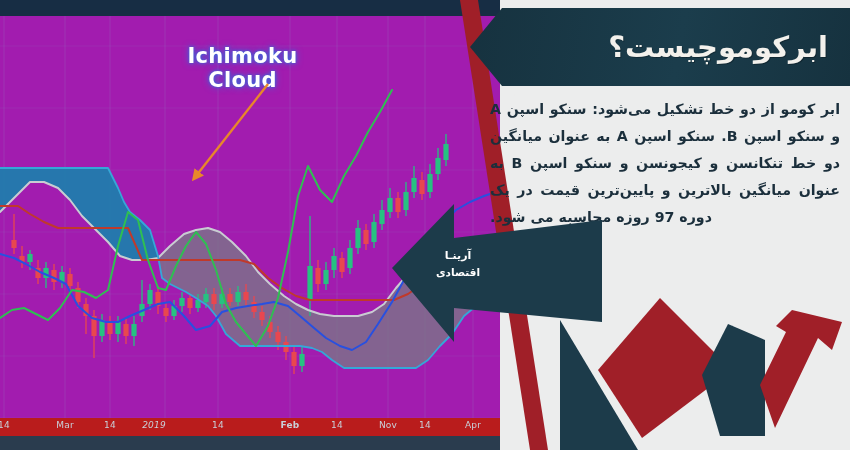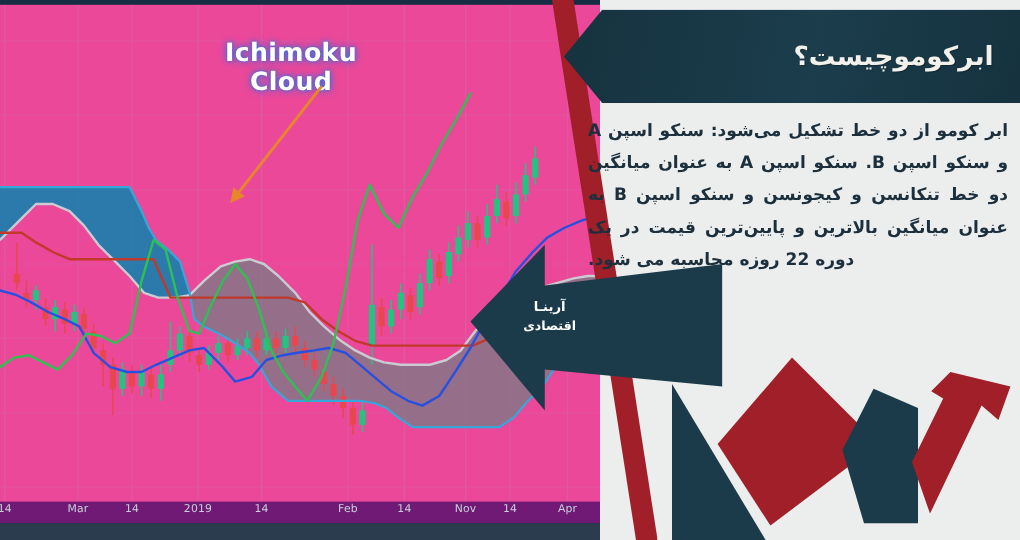--- a/index.html
+++ b/index.html
@@ -10,22 +10,22 @@
   }
   #stage{position:relative;width:850px;height:450px;overflow:hidden;background:#eceded;}
 
   
   #chart-panel{
     position:absolute;left:0;top:0;width:500px;height:450px;
     background:#172d44;
     clip-path:polygon(0 0, 500px 0, 500px 450px, 0 450px);
     overflow:hidden;
   }
-  #chart-plot{position:absolute;left:0;top:4px;width:500px;height:418px;background:#ec4899;}
-  #chart-axis{position:absolute;left:0;top:418px;width:500px;height:18px;background:#701a75;}
+  #chart-plot{position:absolute;left:0;top:16px;width:500px;height:418px;background:#a21caf;}
+  #chart-axis{position:absolute;left:0;top:418px;width:500px;height:18px;background:#b91c1c;}
   #chart-foot{position:absolute;left:0;top:436px;width:500px;height:14px;background:#2a3c4e;}
   .axis-label{
     position:absolute;top:2px;color:#c8d0d9;font-size:9px;letter-spacing:0.2px;
     transform:translateX(-50%);white-space:nowrap;
   }
 
   #cloud-title{
     position:absolute;left:150px;top:28px;width:185px;text-align:center;
     color:#ffffff;font-size:21px;font-weight:bold;letter-spacing:0.3px;
     text-shadow:0 0 7px #2f6fe0,0 0 3px #2f6fe0;
@@ -46,21 +46,21 @@
 
   
   #header-banner{
     position:absolute;left:470px;top:8px;width:380px;height:78px;
     background:linear-gradient(100deg,#16323f 0%,#1b3d4c 55%,#16323f 100%);
     clip-path:polygon(32px 0, 380px 0, 380px 78px, 32px 78px, 0 39px);
     display:flex;align-items:center;justify-content:flex-end;
     box-sizing:border-box;padding:0 22px 0 0;
   }
   #header-title{
-    color:#f3f1ec;font-size:22px;font-weight:bold;direction:rtl;
+    color:#f3f1ec;font-size:29px;font-weight:bold;direction:rtl;
     letter-spacing:-0.5px;white-space:nowrap;
     text-shadow:1px 1px 0 rgba(0,0,0,0.25);
   }
 
   
   #body-text{
     position:absolute;left:490px;top:96px;width:350px;
     direction:rtl;text-align:justify;text-align-last:left;
     color:#1b2f3c;font-size:14.2px;line-height:27px;font-weight:bold;
   }
@@ -238,39 +238,39 @@
           </marker>
         </defs>
         <line x1="108" y1="8" x2="36" y2="100" stroke="#e8872a" stroke-width="2.4" marker-end="url(#ohead)"></line>
       </svg>
     </div>
 
     <div id="chart-axis">
         <div class="axis-label" style="left: 4px;">14</div>
         <div class="axis-label" style="left: 65px;">Mar</div>
         <div class="axis-label" style="left: 110px;">14</div>
-        <div class="axis-label" style="left: 165px;">2019</div>
+        <div class="axis-label" style="left: 154px; font-style: italic;">2019</div>
         <div class="axis-label" style="left: 218px;">14</div>
-        <div class="axis-label" style="left: 290px;">Feb</div>
+        <div class="axis-label" style="left: 290px; font-weight: bold;">Feb</div>
         <div class="axis-label" style="left: 337px;">14</div>
         <div class="axis-label" style="left: 388px;">Nov</div>
         <div class="axis-label" style="left: 425px;">14</div>
         <div class="axis-label" style="left: 473px;">Apr</div>
       </div>
     <div id="chart-foot"></div>
   </div>
 
   <div id="right-panel"></div>
   <div id="red-diagonal"></div>
 
   <div id="header-banner">
     <div id="header-title">ابرکوموچیست؟</div>
   </div>
 
-  <div id="body-text">ابر کومو از دو خط تشکیل می‌شود: سنکو اسپن A و سنکو اسپن B. سنکو اسپن A به عنوان میانگین دو خط تنکانسن و کیجونسن و سنکو اسپن B به عنوان میانگین بالاترین و پایین‌ترین قیمت در یک دوره 22 روزه محاسبه می شود.</div>
+  <div id="body-text">ابر کومو از دو خط تشکیل می‌شود: سنکو اسپن A و سنکو اسپن B. سنکو اسپن A به عنوان میانگین دو خط تنکانسن و کیجونسن و سنکو اسپن B به عنوان میانگین بالاترین و پایین‌ترین قیمت در یک دوره 97 روزه محاسبه می شود.</div>
 
   <svg id="teal-arrow" viewBox="0 0 210 160">
     <polygon points="0,78 62,14 62,48 210,30 210,132 62,118 62,152" fill="#1c3b4a"></polygon>
   </svg>
   <div id="watermark">
     <div id="wm-line1">آرینـا</div>
     <div id="wm-line2">اقتصادی</div>
   </div>
 
   <svg id="deco" viewBox="0 0 290 170">

